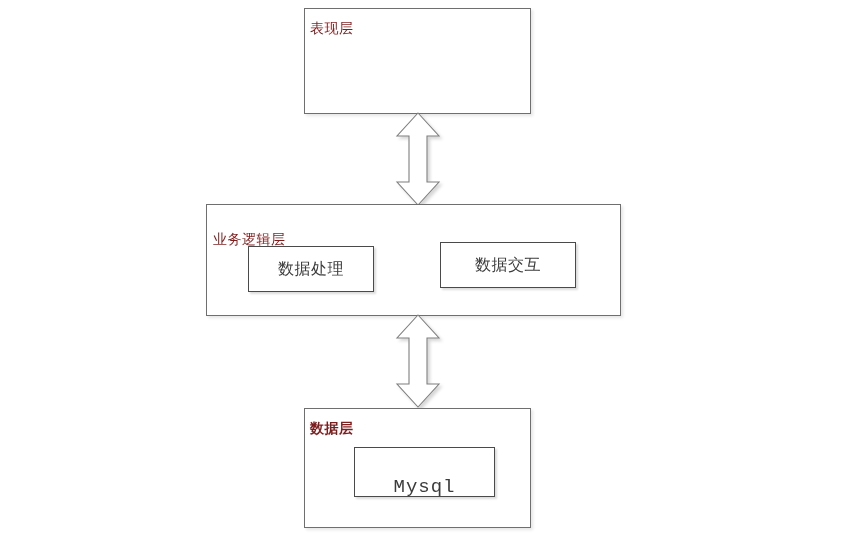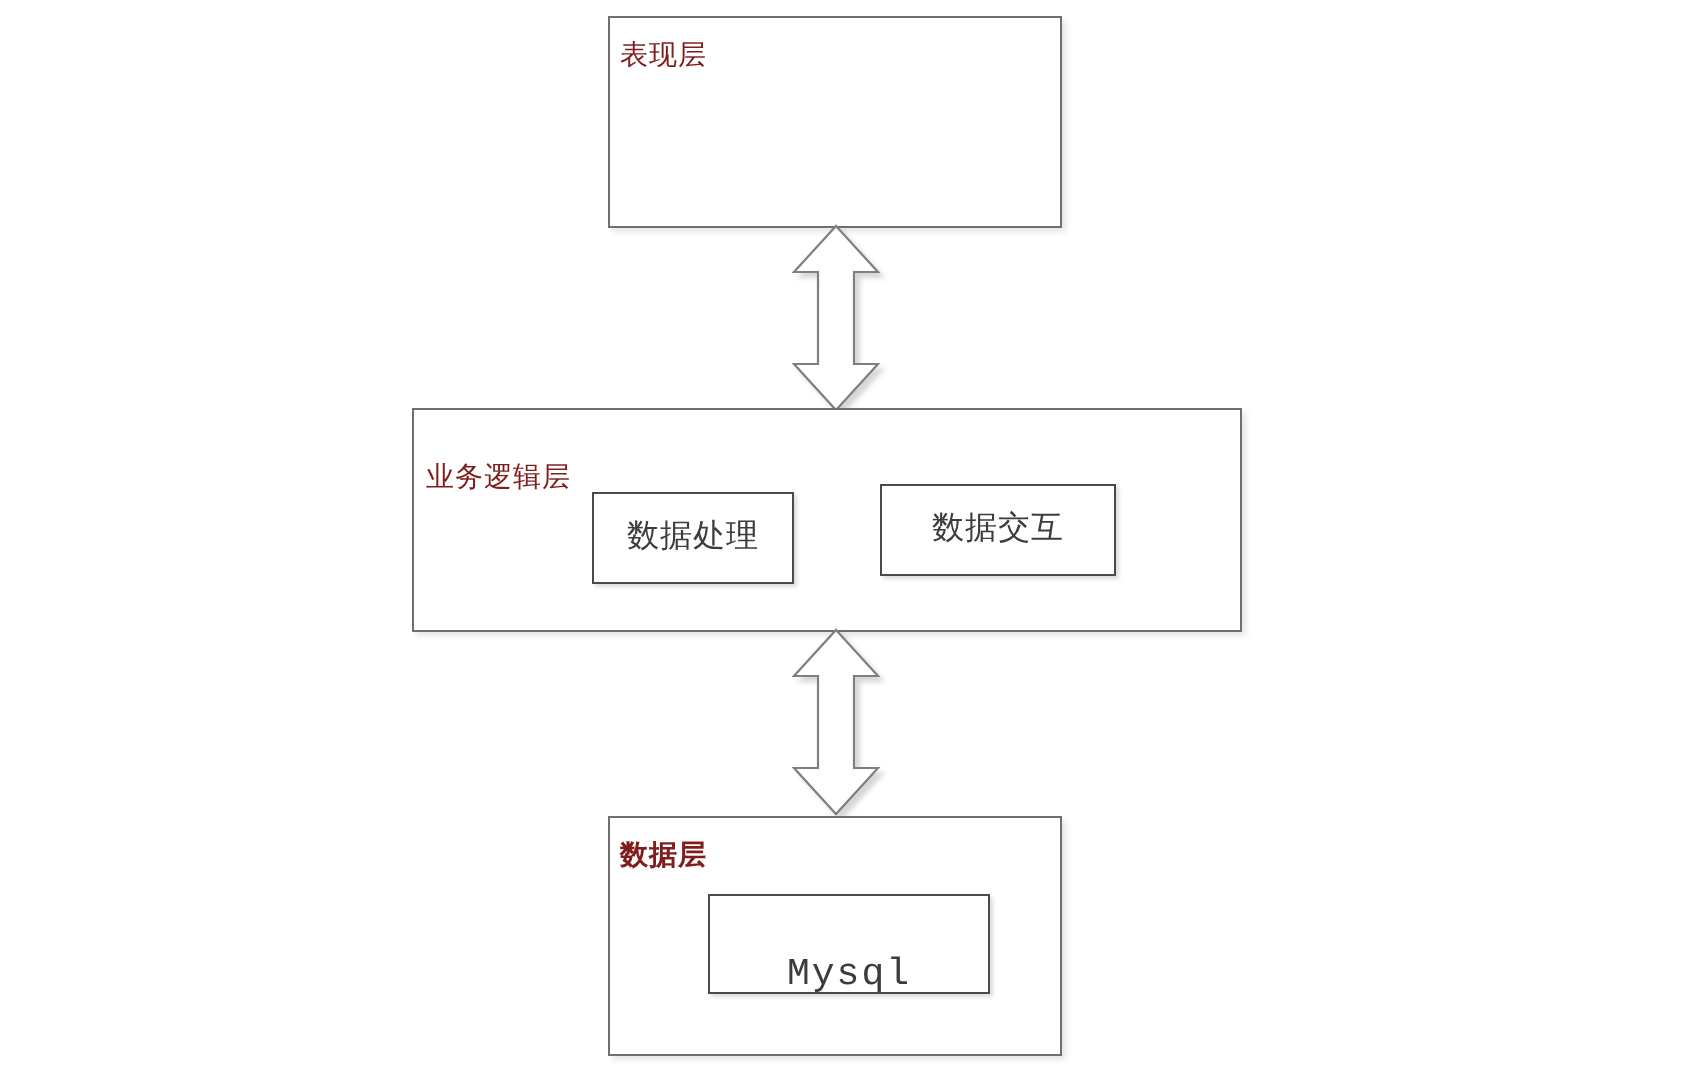--- a/index.html
+++ b/index.html
@@ -78,22 +78,22 @@
     overflow: visible;
   }
 
   
   #layer-presentation { left: 304px;  top: 8px;   width: 227px; height: 106px; }
   #title-presentation { left: 310px;  top: 18px; }
   #node-client        { left: 359px;  top: 42px;  width: 125px; height: 52px; }
 
   #layer-business     { left: 206px;  top: 204px; width: 415px; height: 112px; }
   #title-business     { left: 213px;  top: 208px; margin-top: 21px; }
-  #node-data-process  { left: 248px;  top: 246px; width: 101px; height: 46px; margin-left: 48px; }
-  #node-data-exchange { left: 440px;  top: 242px; width: 118px; height: 46px; }
+  #node-data-process  { left: 248px;  top: 246px; width: 126px; height: 46px; }
+  #node-data-exchange { left: 440px;  top: 242px; width: 136px; height: 46px; }
 
   #layer-data         { left: 304px;  top: 408px; width: 227px; height: 120px; }
   #title-data         { left: 310px;  top: 418px; font-weight: bold; }
   #node-mysql         { left: 354px;  top: 447px; width: 141px; height: 50px; align-items: flex-end; }
 
   #connector-top      { left: 396px;  top: 112px; }
   #connector-bottom   { left: 396px;  top: 314px; }
 </style>
 </head>
 <body>

